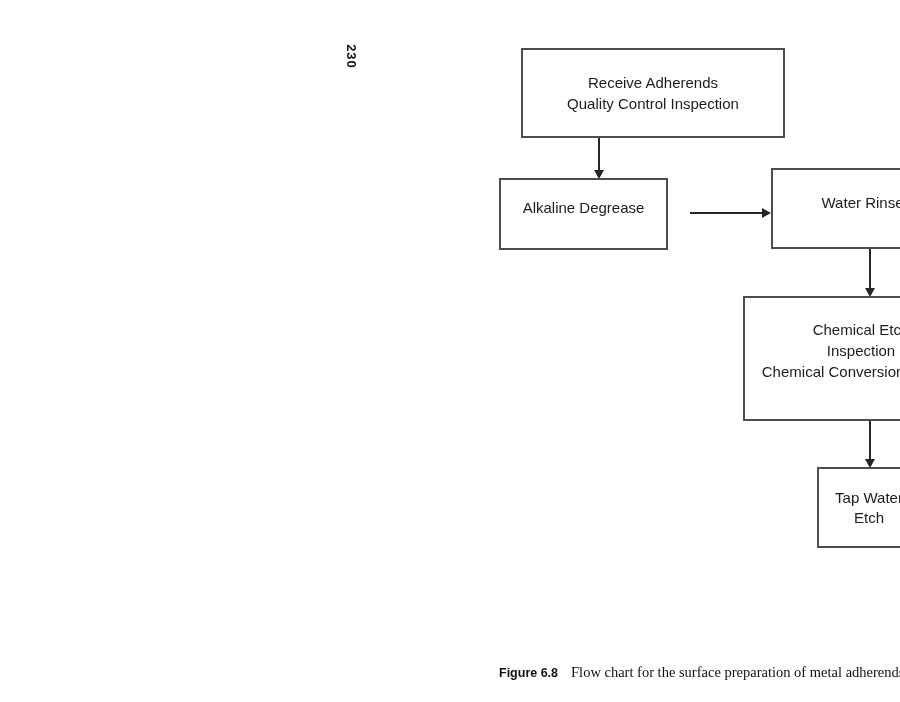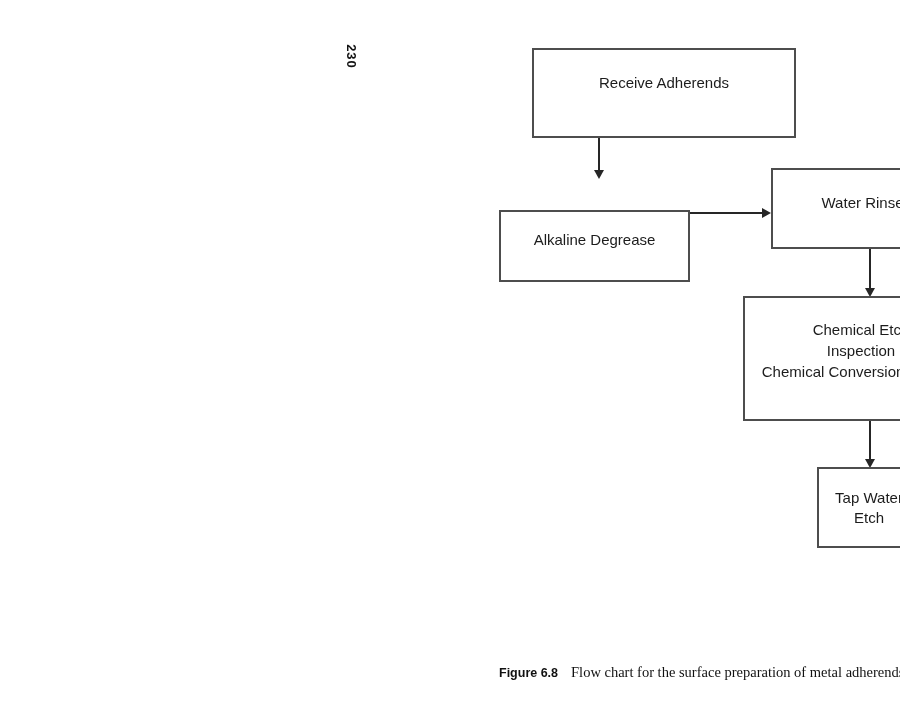--- a/index.html
+++ b/index.html
@@ -23,22 +23,22 @@
   
   .node{
     position:absolute;
     border:2px solid #4d4d4d;
     box-sizing:border-box;
     background:#ffffff;
     display:flex;flex-direction:column;align-items:center;justify-content:center;
     font-size:15px;line-height:21px;color:#1c1c1c;
     text-align:center;white-space:nowrap;
   }
-  #node-receive {left:532px;top:48px; width:264px;height:90px; justify-content:flex-start;padding-top:22px;}
-  #node-alkaline{left:499px;top:178px;width:191px;height:72px; padding-bottom:14px;margin-top:32px;}
+  #node-receive {left:521px;top:48px; width:264px;height:90px; justify-content:flex-start;padding-top:22px;}
+  #node-alkaline{left:499px;top:178px;width:169px;height:72px; padding-bottom:14px;}
   #node-water   {left:771px;top:168px;width:183px;height:81px; padding-bottom:13px;}
   #node-chemical{left:743px;top:296px;width:236px;height:125px;justify-content:flex-start;padding-top:21px;}
   #node-tap     {left:817px;top:467px;width:104px;height:81px; line-height:20px;}
 
   
   .aline{position:absolute;background:#262626;}
   #arrow1-line{left:598px;top:138px;width:1.5px;height:34px;}
   #arrow2-line{left:690px;top:212px;width:73px;height:1.5px;}
   #arrow3-line{left:869px;top:249px;width:1.5px;height:40px;}
   #arrow4-line{left:869px;top:421px;width:1.5px;height:39px;}
@@ -72,20 +72,21 @@
 </style>
 </head>
 <body>
 
 <div id="canvas">
 
   <div id="page-number">230</div>
 
   <div class="node" id="node-receive">
     <div>Receive Adherends</div>
+    <div>Quality Control Inspection</div>
   </div>
 
   <div class="aline" id="arrow1-line"></div>
   <div class="ah-down" id="arrow1-head"></div>
 
   <div class="node" id="node-alkaline">
     <div>Alkaline Degrease</div>
   </div>
 
   <div class="aline" id="arrow2-line"></div>

